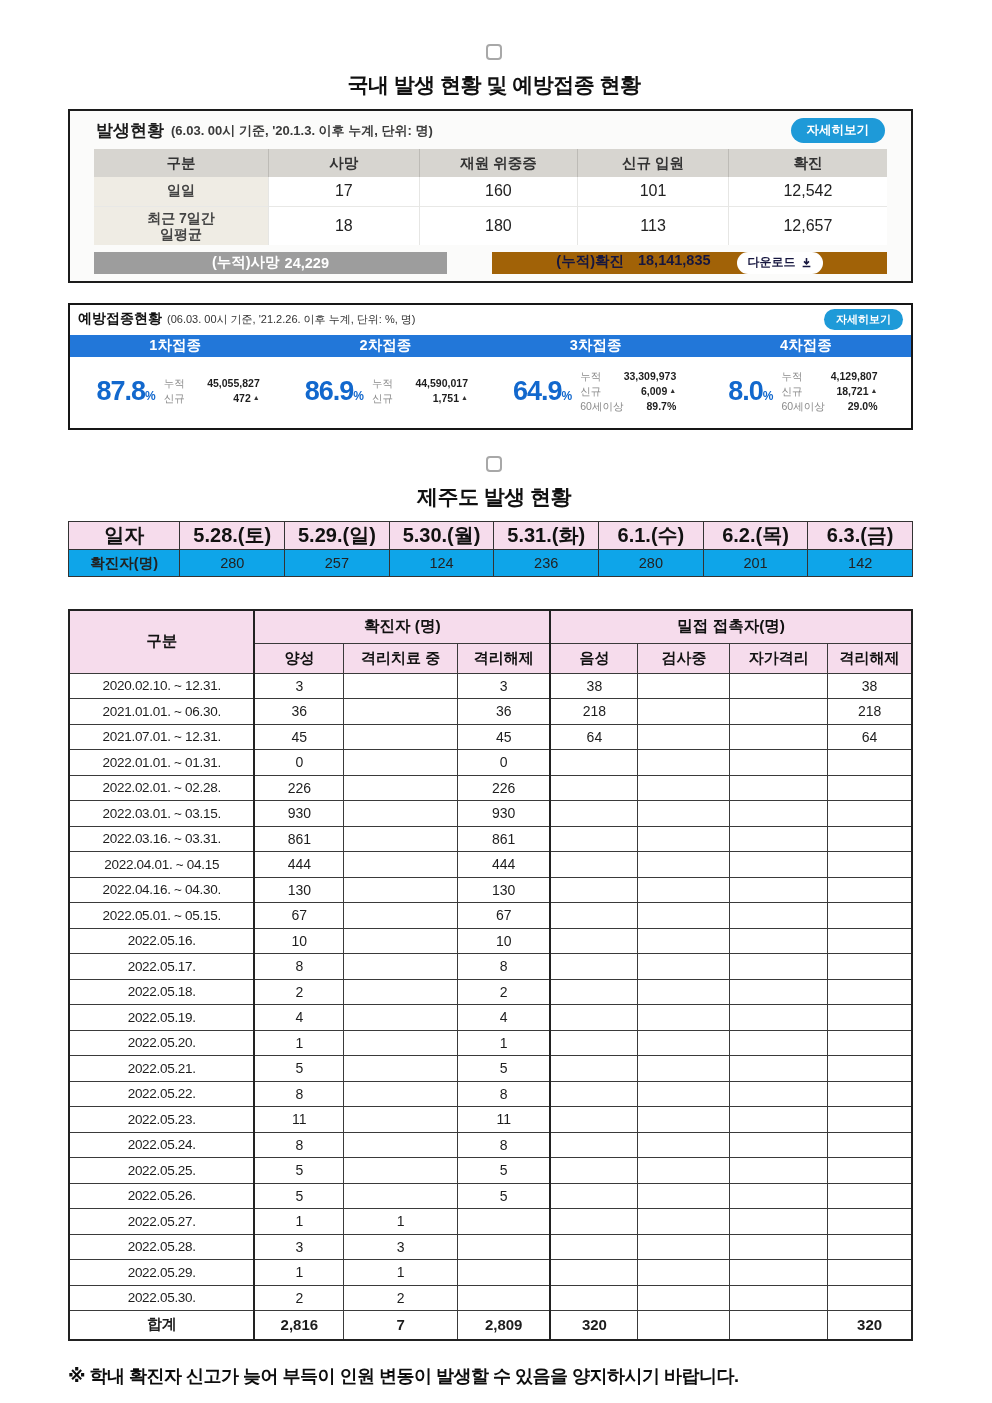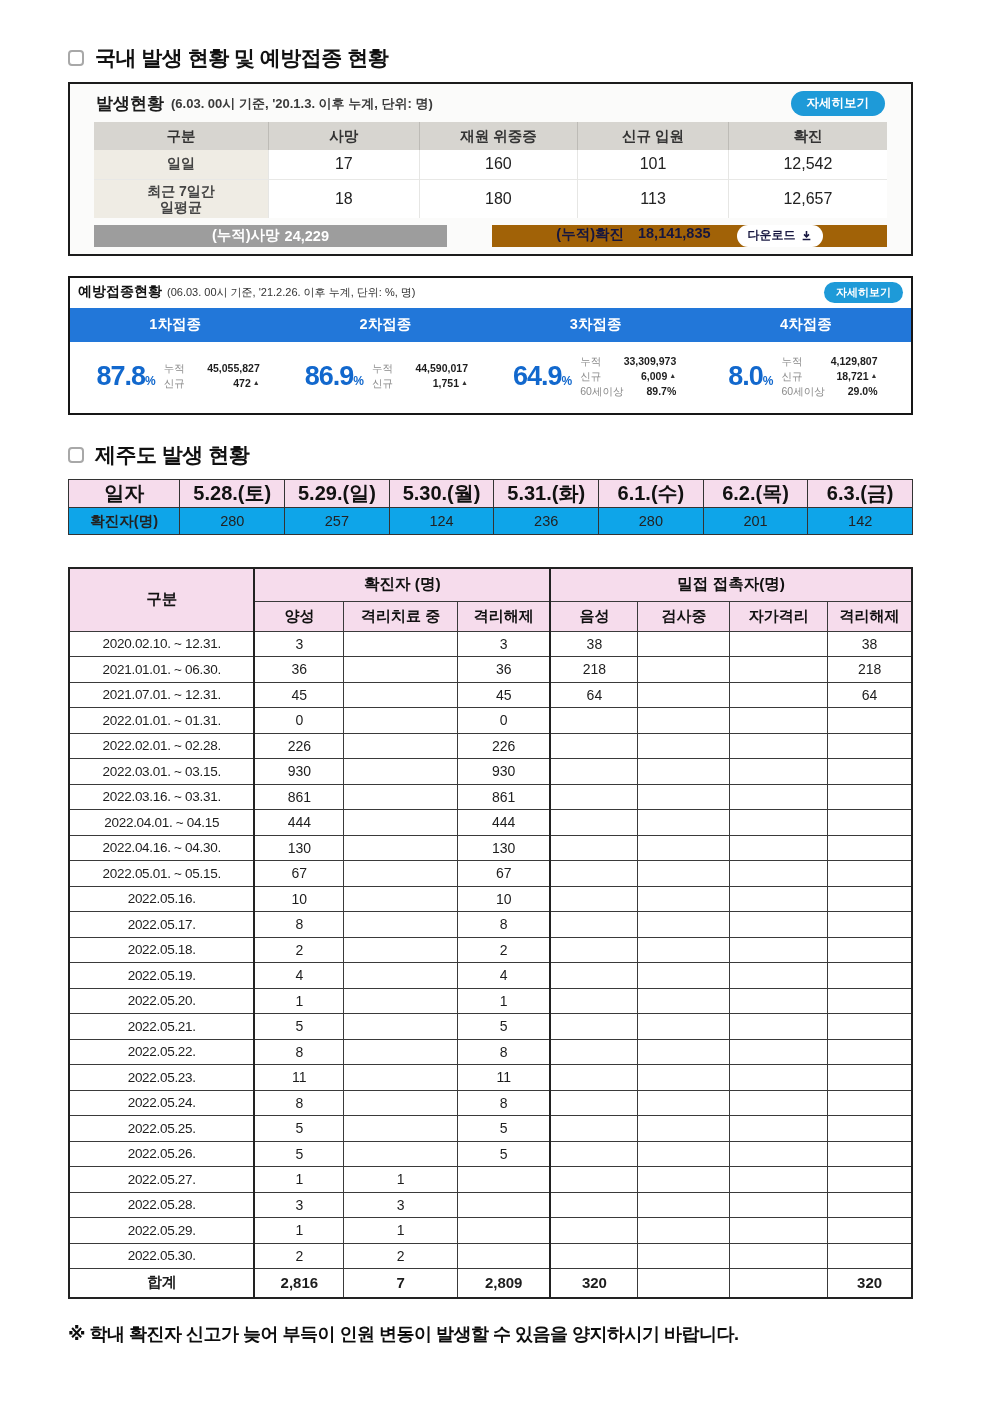--- a/index.html
+++ b/index.html
@@ -4,21 +4,21 @@
 <style>
   * { margin:0; padding:0; box-sizing:border-box; }
   body {
     width:992px; height:1403px; background:#ffffff;
     font-family:"Liberation Sans","DejaVu Sans",sans-serif; color:#222;
     position:relative;
   }
   .content { padding:44px 72px 0 68px; }
 
   
-  .sec-title { display:flex; align-items:center; gap:11px; font-size:21px; font-weight:bold; color:#111; letter-spacing:-0.5px; margin-bottom:10px; }
+  .sec-title { display:flex; align-items:center; gap:11px; font-size:21px; font-weight:bold; color:#111; letter-spacing:-0.5px; margin-bottom:10px;flex-direction:column; }
   .chk { width:16px; height:16px; border:2px solid #a8a8a8; border-radius:4px; background:#fff; flex:0 0 auto; }
 
   
   .occ { width:845px; border:2px solid #1c1c1c; background:#fbfbfa; padding:5px 24px 7px; margin-bottom:20px; }
   .occ-head { display:flex; align-items:center; padding:2px 2px 6px; }
   .occ-title { font-size:17px; font-weight:bold; color:#1c1c1c; }
   .occ-note { font-size:13px; font-weight:600; color:#3a3a3a; margin-left:7px; }
   .pill { margin-left:auto; background:#1e9ad8; color:#fff; border:none; border-radius:13px; padding:4px 16px; font-size:12.5px; font-weight:bold; font-family:inherit; cursor:pointer;text-align:right; }
   .occ table { width:100%; border-collapse:collapse; table-layout:fixed; }
   .occ th { background:#d7d5d0; height:28px; font-size:14.5px; font-weight:bold; color:#333; border-left:1px solid #bdbbb6; }
@@ -31,21 +31,21 @@
   .cum-death { flex:0 0 44.5%; background:#9d9d9d; color:#fff; display:flex; align-items:center; justify-content:center; gap:5px; font-size:14.5px; }
   .cum-conf { flex:1; background:#a16207; color:#16163f; display:flex; justify-content:center; gap:14px; font-size:14.5px;margin-left:45px; }
   .dl-pill { background:#fff; color:#16163f; border:none; border-radius:11px; padding:1px 11px; font-size:12px; font-weight:bold; font-family:inherit; display:inline-flex; align-items:center; gap:5px; margin-left:12px; cursor:pointer; }
 
   
   .vax { width:845px; border:2px solid #161616; background:#fff; margin-bottom:26px; }
   .vax-head { display:flex; align-items:center; padding:4px 8px 5px; }
   .vax-title { font-size:14px; font-weight:bold; color:#111; }
   .vax-note { font-size:11px; color:#333; margin-left:5px; }
   .vax .pill { padding:3px 12px; font-size:11px; border-radius:11px; }
-  .vax-bar { display:flex; background:#2277d9; height:34px; }
+  .vax-bar { display:flex; background:#2277d9; height:22px; }
   .vax-bar div { flex:1; color:#fff; font-size:14.5px; font-weight:bold; display:flex; align-items:center; justify-content:center; }
   .vax-body { display:flex; padding:13px 4px 15px; }
   .vcell { flex:1; display:flex; align-items:center; justify-content:center; gap:9px; }
   .vpct { font-size:27px; font-weight:bold; color:#1268cd; letter-spacing:-1px; }
   .vpct small { font-size:12px; font-weight:bold; }
   .vstack { display:flex; flex-direction:column; gap:2px; min-width:96px; }
   .vrow { display:flex; justify-content:space-between; gap:8px; font-size:10.5px; line-height:1.25; }
   .vlabel { color:#8a8a8a; }
   .vval { color:#1d1d1d; font-weight:bold; text-align:right; }
   .tri { font-size:7px; vertical-align:2px; margin-left:2px; color:#333; }

